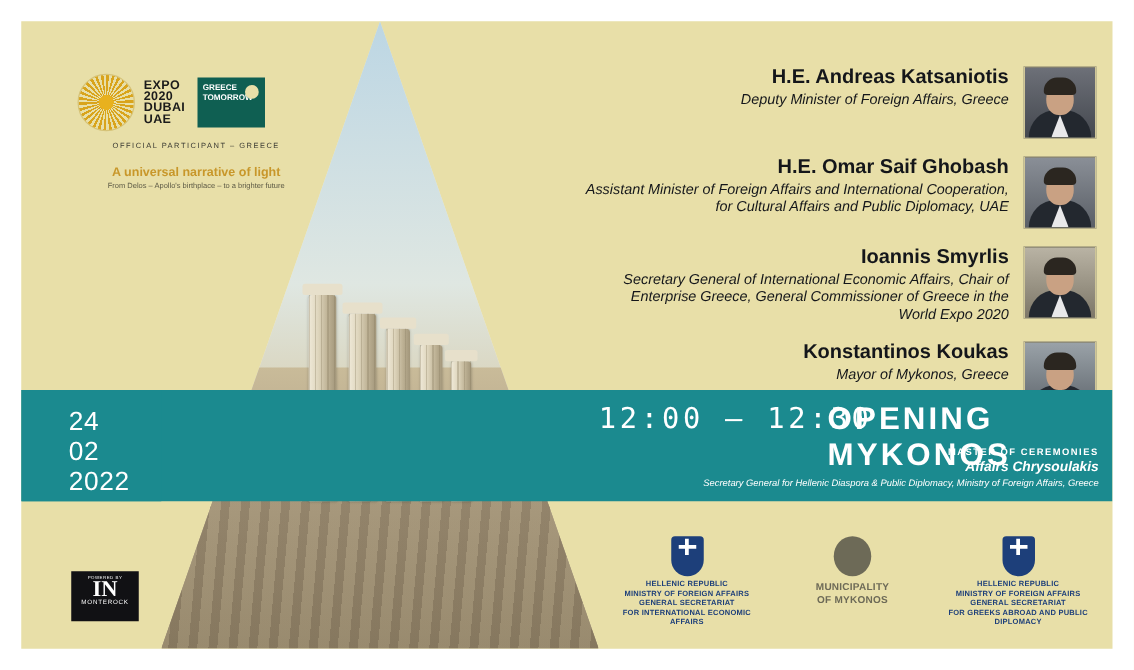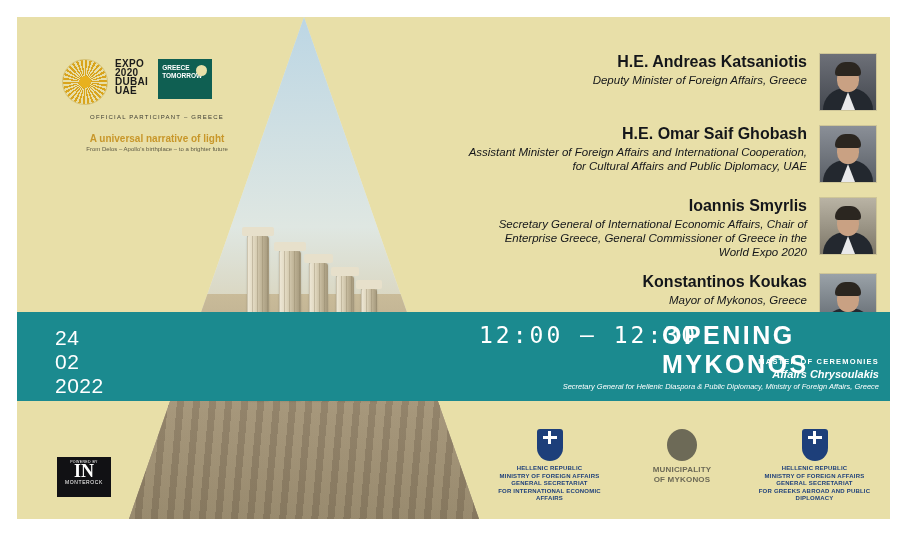--- a/index.html
+++ b/index.html
@@ -240,20 +240,21 @@
   .sp-photo .bg4 { position:absolute; inset:0; background: linear-gradient(#9aa2a8,#5d646b); }
   
   .expo-logos {
     position: absolute;
     left: 45px;
     top: 42px;
     width: 190px;
   }
   .expo-row {
     display: flex;
+    align-items: center;
   }
   .expo-mark {
     width: 44px;
     height: 44px;
     border-radius: 50%;
     background:
       radial-gradient(circle at 50% 50%, #e8b11e 0 6px, transparent 6px),
       repeating-conic-gradient(#d9a41c 0 6deg, #e8dfa8 6deg 12deg);
     border: 1px solid #d6c378;
   }

